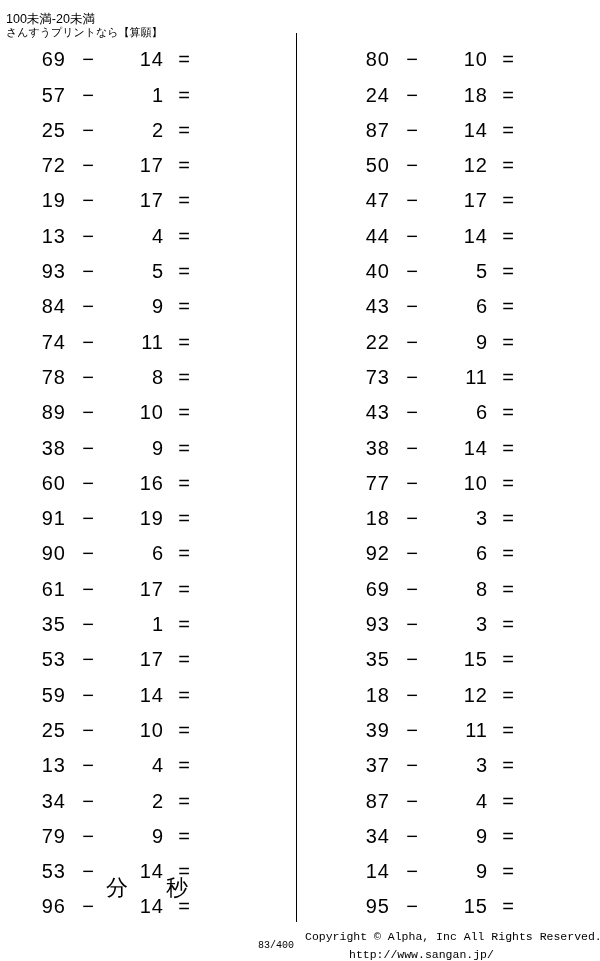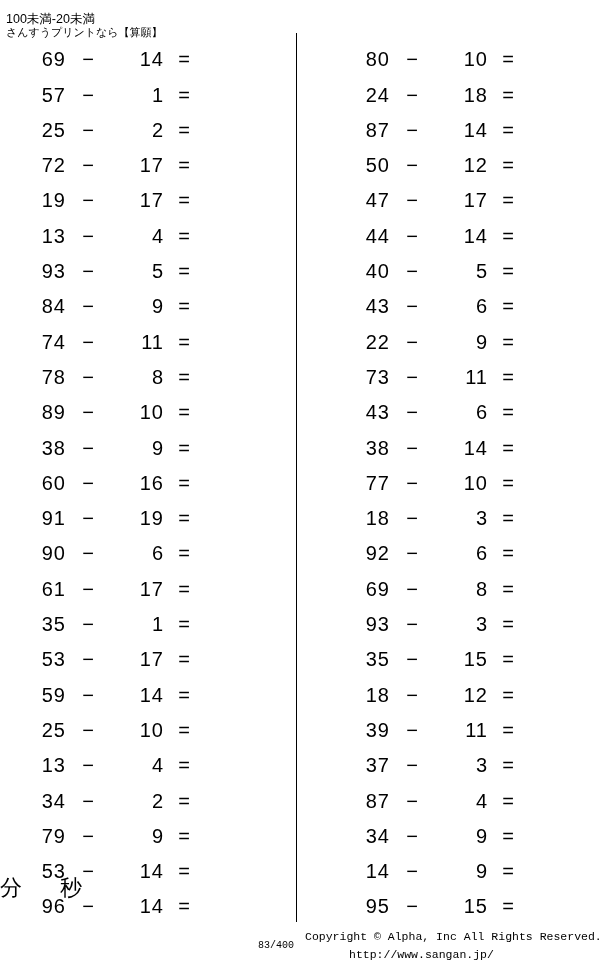--- a/index.html
+++ b/index.html
@@ -90,21 +90,21 @@
   }
   .cell-eq {
     width: 40px;
     text-align: center;
   }
   .footer-left {
     position: absolute;
     left: 0;
     top: 873px;
     width: 296px;
-    text-align: left;
+    text-align: center;
     font-size: 22px;
     letter-spacing: 2px;
   }
   .footer-left .fu {
     margin-right: 36px;
   }
   .pagenum {
     position: absolute;
     left: 258px;
     top: 940px;

